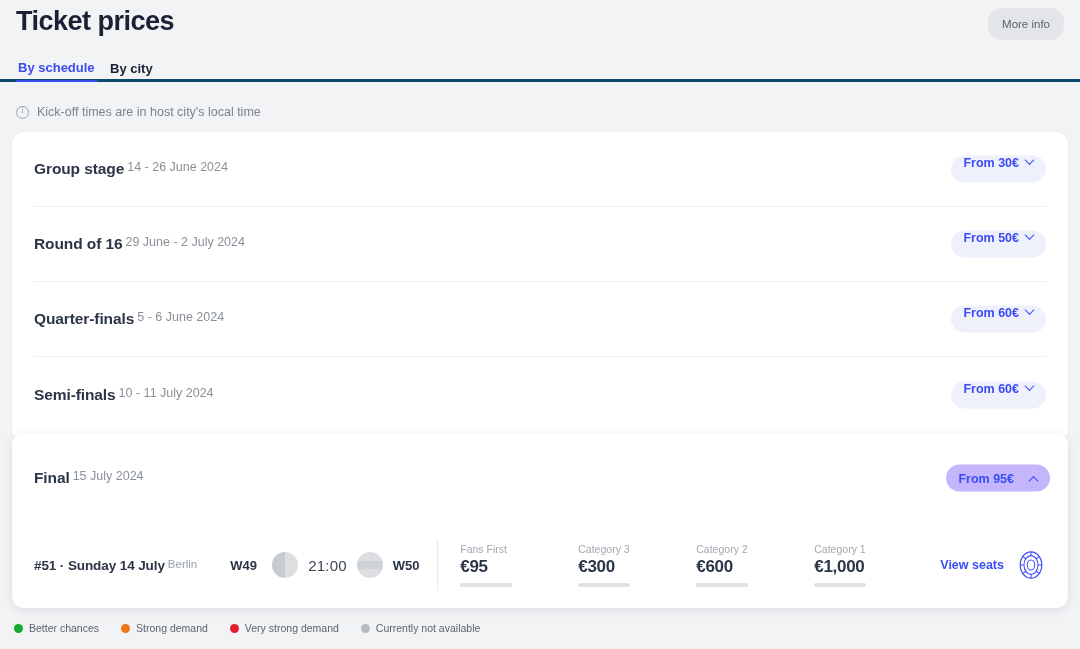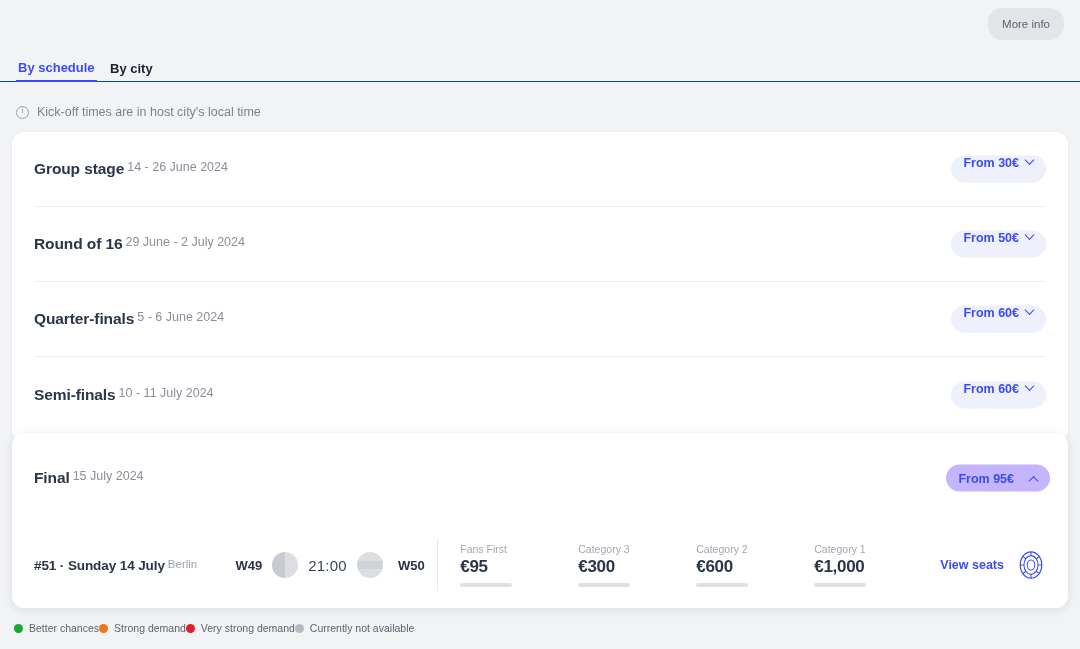--- a/index.html
+++ b/index.html
@@ -27,21 +27,21 @@
     border: none; border-radius: 14px;
     height: 32px; padding: 0 14px;
     font-family: "Liberation Sans", sans-serif;
     font-size: 11.5px; line-height: 24px;
     cursor: pointer;
   }
 
   
   .tabs {
     position: absolute; left: 0; top: 54px; width: 1080px; height: 28px;
-    border-bottom: 1px solid #0c4a6e;
+    border-bottom: 3px solid #0c4a6e;
   }
   .tab {
     position: absolute; top: 0; height: 28px;
     font-size: 13px; font-weight: 700; color: #192235;
     cursor: pointer; padding: 0 2px;
     background: none; border: none;
     font-family: "Liberation Sans", sans-serif;
   }
   .tab-0 { left: 16px; }
   .tab-1 { left: 108px; }
@@ -137,21 +137,21 @@
     letter-spacing: -0.1px;
   }
   .match-city { font-size: 11.5px; color: #9aa1ab; }
 
   .fixture {
     display: flex; align-items: center; gap: 10px;
     width: 215px; justify-content: center;
   }
   .team-code {
     font-size: 13px; font-weight: 700; color: #2c3547;
-    width: 32px; text-align: right;
+    width: 32px; text-align: left;
   }
   .flag-ph { width: 26px; height: 26px; border-radius: 50%; }
   .flag-vert {
     background: linear-gradient(90deg, #c8cbd0 0 50%, #dcdee1 50% 100%);
   }
   .flag-horz {
     background: linear-gradient(180deg, #dcdee1 0 33%, #cfd2d6 33% 66%, #dcdee1 66% 100%);
   }
   .kickoff { font-size: 15px; color: #3c4553; letter-spacing: 0.2px; }
 
@@ -179,32 +179,33 @@
   }
   .view-seats-link {
     font-size: 12.5px; font-weight: 700; color: #3b4cf5;
     text-decoration: none; cursor: pointer; white-space: nowrap;
   }
   .stadium-icon { width: 30px; height: 30px; cursor: pointer; }
 
   
   .legend {
     position: absolute; left: 14px; top: 622px;
-    display: flex; align-items: center; 
+    display: flex; align-items: center; gap: 22px;
   }
   .legend-item { display: flex; align-items: center; gap: 6px; }
   .legend-dot { width: 9px; height: 9px; border-radius: 50%; flex: 0 0 9px; }
   .legend-label { font-size: 10.5px; color: #5c6470; }
 </style>
 </head>
 <body>
 
 <div class="page">
 
   <div class="header">
+    <div class="page-title">Ticket prices</div>
     <button class="more-info-btn">More info</button>
   </div>
 
   <div class="tabs">
     <button class="tab tab-0 active">By schedule</button>
     <button class="tab tab-1">By city</button>
   </div>
 
   <div class="notice">
     <span class="info-icon"></span>

